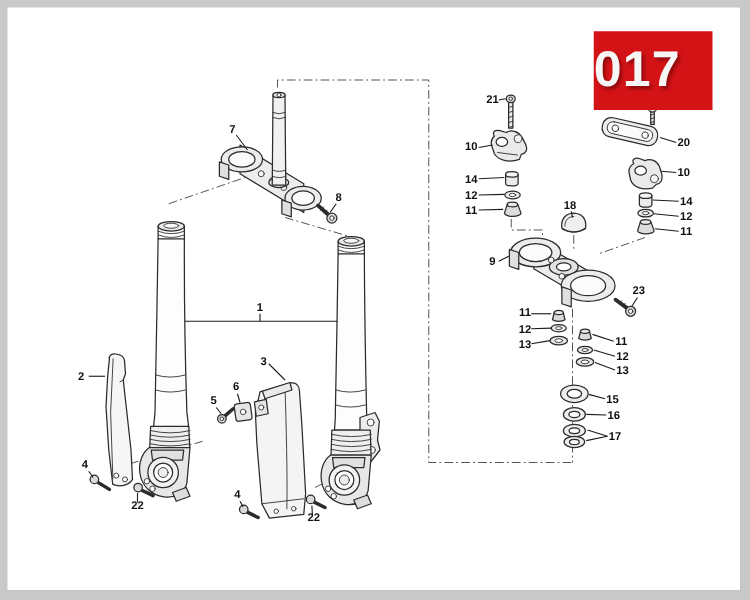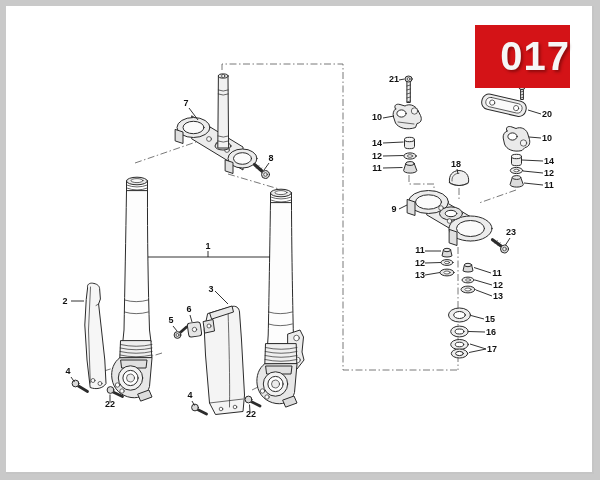--- a/index.html
+++ b/index.html
@@ -6,21 +6,21 @@
   body{width:600px;height:480px;font-family:"Liberation Sans",sans-serif;}
   .page{
     position:relative;width:600px;height:480px;background:#ffffff;
     box-shadow: inset 0 0 0 6px #c9c9c9, inset -8px -8px 0 #c5c5c5;
     overflow:hidden;
   }
   .diagram-svg{position:absolute;left:0;top:0;}
   .badge{
     position:absolute;left:475px;top:25px;width:95px;height:63px;
     background:#d41317;color:#f6f6f6;
-    display:flex;align-items:center;justify-content:flex-end;
+    display:flex;align-items:center;justify-content:flex-start;
     font-size:40px;font-weight:bold;letter-spacing:1px;
     text-shadow:2px 2px 3px rgba(60,0,0,0.45);
   }
   text.callout{font-size:9px;font-weight:bold;fill:#111;text-anchor:middle;}
   .part{stroke:#2b2b2b;stroke-width:1;stroke-linejoin:round;stroke-linecap:round;}
   .thin{stroke-width:0.7;}
   .leader{stroke:#1c1c1c;stroke-width:0.9;fill:none;}
   .refline{stroke:#555;stroke-width:0.8;fill:none;stroke-dasharray:7 2.5 1.5 2.5;}
 </style>
 </head>

